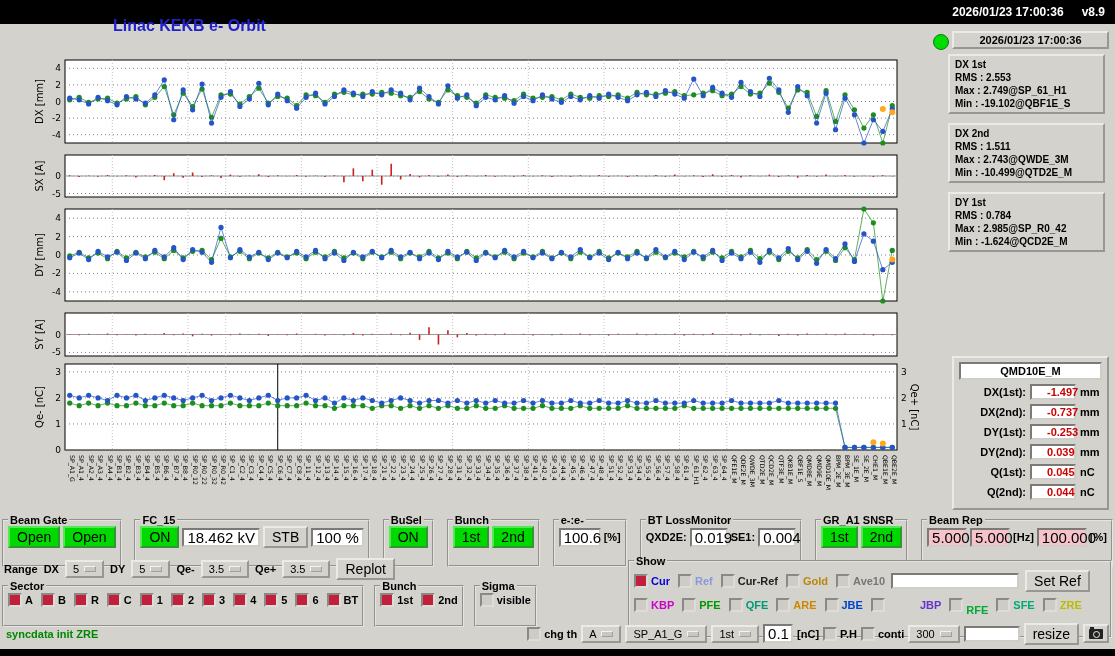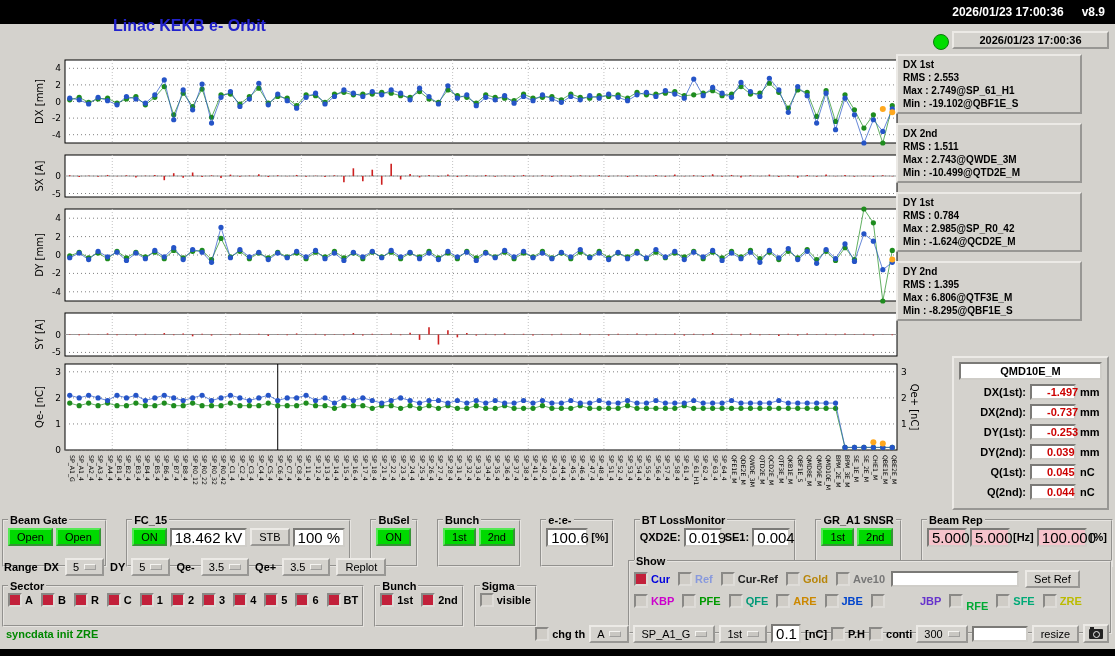--- a/index.html
+++ b/index.html
@@ -4,33 +4,33 @@
 <style>
   html,body{margin:0;padding:0;background:#9a9a9a}
   .screen{position:relative;width:1115px;height:656px;background:#d4d2cd;font-family:"Liberation Sans",sans-serif;overflow:hidden}
   .topbar{position:absolute;left:0;top:0;width:100%;height:24px;background:#000;color:#fff;display:flex;justify-content:flex-end;align-items:center;gap:18px;padding-right:10px;box-sizing:border-box}
   .tb-text{font-size:12px;font-weight:bold}
   .page-title{position:absolute;left:113px;top:17px;font-size:16px;font-weight:bold;color:#2222cc}
   svg text{font-family:"DejaVu Sans",sans-serif}
   #plots{position:absolute;left:0;top:0;width:100%;height:100%}
   .led{position:absolute;left:933px;top:34px;width:14px;height:14px;border-radius:50%;background:#00dd00;border:1px solid #117711}
   .tsbox{position:absolute;left:952px;top:31px;width:157px;height:18px;border:2px outset #eceae6;font-size:11px;font-weight:bold;text-align:center;line-height:14px;box-sizing:border-box;background:#d4d2cd}
-  #stat-groups{position:absolute;left:896px;top:54px;width:186px}
+  #stat-groups{position:absolute;left:948px;top:54px;width:157px}
   .stat-group{border:2px outset #eceae6;background:#d4d2cd;padding:2px 5px;margin-bottom:9px;font-size:10px;font-weight:bold;line-height:13px;box-sizing:border-box}
   .readout{position:absolute;left:952px;top:356px;width:157px;border:2px outset #eceae6;padding:4px 5px;box-sizing:border-box;background:#d4d2cd}
   .readout-title{background:#fff;border:2px inset #cfcdc8;text-align:center;font-weight:bold;font-size:11px;margin-bottom:4px;padding:1px 0}
   .readout-row{display:flex;align-items:center;gap:4px;margin:4px 0}
   .ro-label{flex:1;text-align:right;font-size:11px;font-weight:bold;white-space:nowrap}
   .ro-value{width:46px;background:#fff;border:2px inset #cfcdc8;color:#cc0000;font-weight:bold;font-size:11px;text-align:right;padding:0 15px;box-sizing:border-box}
   .ro-unit{width:22px;font-size:11px;font-weight:bold}
   .ctl-row1{position:absolute;left:2px;top:514px;right:2px;display:flex;gap:5px;align-items:stretch;justify-content:space-between}
   fieldset{border:2px groove #e6e4e0;padding:1px 4px 18px;margin:0;background:#d4d2cd}
   legend{font-size:11px;font-weight:bold;padding:0 2px;white-space:nowrap}
   .frow{display:flex;align-items:center;gap:3px;height:20px}
-  .btn{border:2px outset #eceae6;background:#d4d2cd;font-size:11px;font-family:inherit;padding:1px 7px;white-space:nowrap;color:#000}
+  .btn{border:2px outset #eceae6;background:#d4d2cd;font-size:14px;font-family:inherit;padding:1px 7px;white-space:nowrap;color:#000}
   .btn.green{background:#00d900;border-color:#55e855}
   .entry{background:#fff;border:2px inset #cfcdc8;font-size:15px;padding:0 3px;white-space:nowrap;min-height:15px;display:inline-block;box-sizing:border-box;line-height:15px}
   .entry.pink{background:#f6c3cb}
   .lab{font-size:11px;white-space:nowrap}
   .lab.b{font-weight:bold}
   .opt{display:inline-flex;align-items:center;gap:5px;border:2px outset #eceae6;background:#d4d2cd;padding:1px 6px;font-size:11px;white-space:nowrap}
   .opt-ind{width:10px;height:4px;border:1px outset #f4f3f0;background:#c9c7c2}
   .ctl-row2{position:absolute;left:4px;top:558px;display:flex;gap:6px;align-items:center}
   .ctl-row3{position:absolute;left:2px;top:580px;display:flex;gap:10px;align-items:flex-start}
   .cb-row{display:flex;gap:8px;align-items:center;flex-wrap:nowrap}
@@ -996,26 +996,20 @@
         <div class="stat-line">RMS : 1.511</div>
         <div class="stat-line">Max : 2.743@QWDE_3M</div>
         <div class="stat-line">Min : -10.499@QTD2E_M</div>
       </div>
       <div class="stat-group">
         <div class="stat-title">DY 1st</div>
         <div class="stat-line">RMS : 0.784</div>
         <div class="stat-line">Max : 2.985@SP_R0_42</div>
         <div class="stat-line">Min : -1.624@QCD2E_M</div>
       </div>
-      <div class="stat-group">
-        <div class="stat-title">DY 2nd</div>
-        <div class="stat-line">RMS : 1.395</div>
-        <div class="stat-line">Max : 6.806@QTF3E_M</div>
-        <div class="stat-line">Min : -8.295@QBF1E_S</div>
-      </div>
     </div>
 
   <div class="readout">
     <div class="readout-title">QMD10E_M</div>
     <div id="readout-rows">
         <div class="readout-row">
           <span class="ro-label">DX(1st):</span>
           <span class="ro-value">-1.497</span>
           <span class="ro-unit">mm</span>
         </div>

